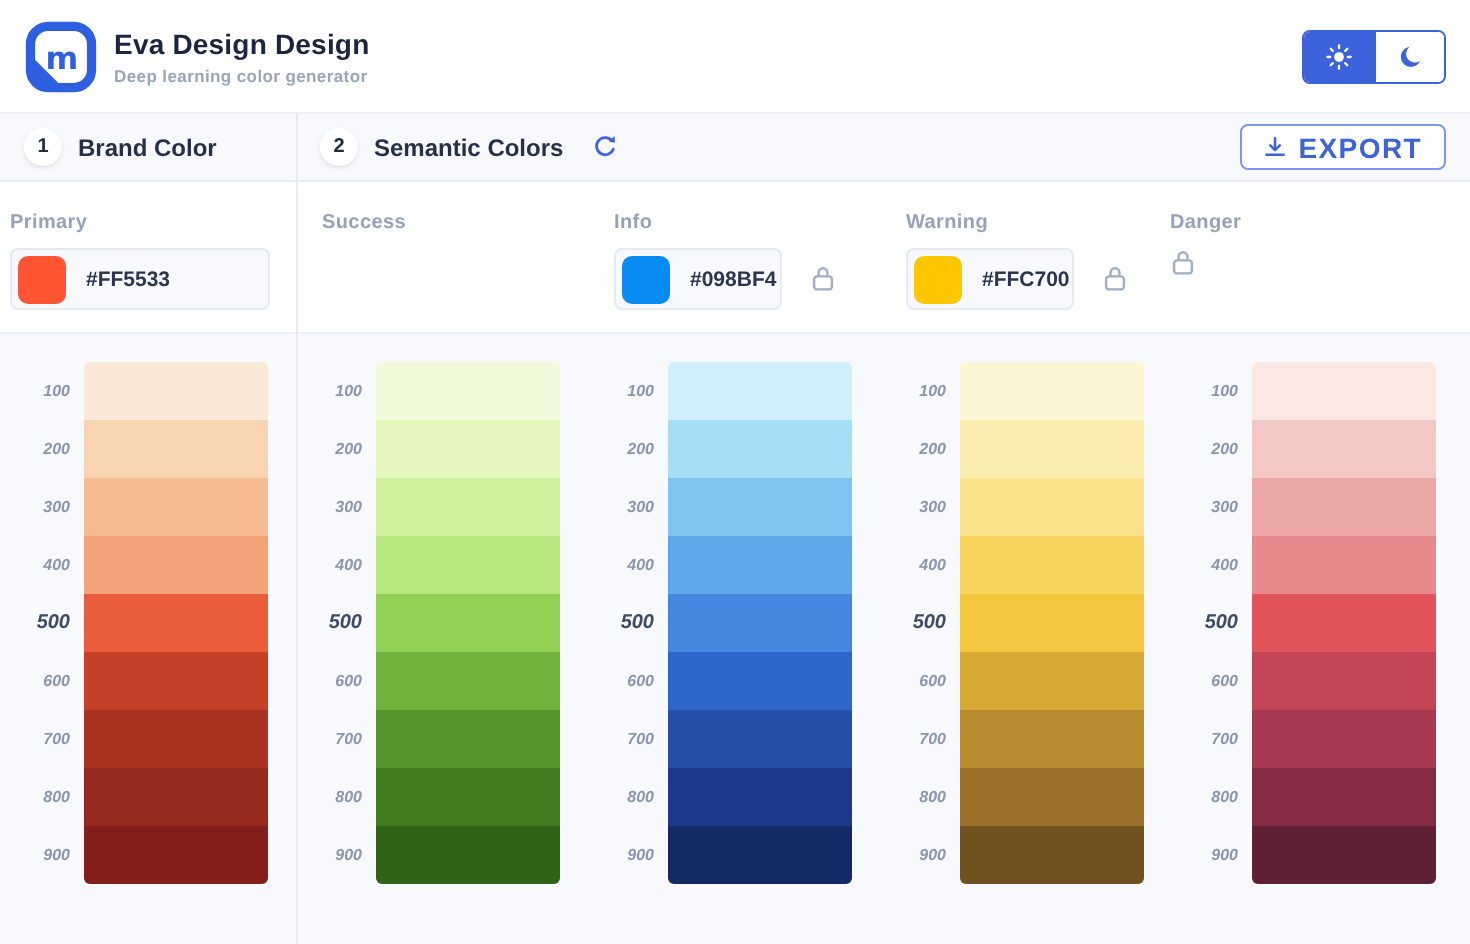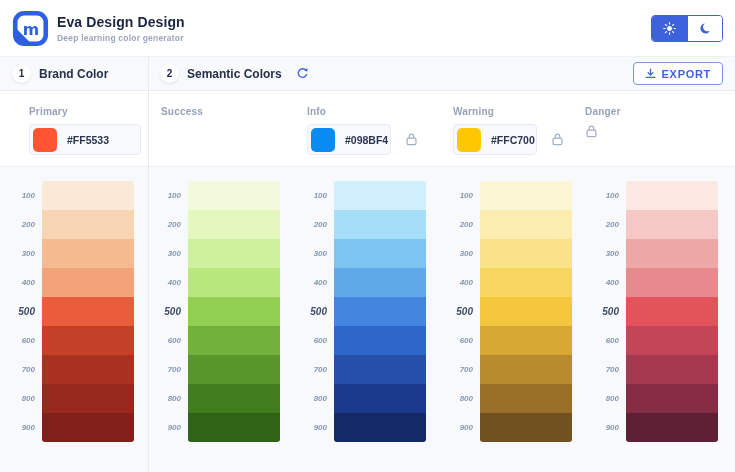--- a/index.html
+++ b/index.html
@@ -19,21 +19,21 @@
   .tbtn + .tbtn { border-left:1px solid #3D63DC; }
 
   
   .toolbar { height:34px; background:#F7F9FC; border-bottom:1px solid #E7ECF4; display:flex; align-items:center; }
   .tsection { display:flex; align-items:center; gap:8px; }
   .tsection.brand { width:148px; padding-left:12px; flex:0 0 auto; }
   .tsection.semantic { padding-left:12px; flex:1; }
   .step-circle { width:19px; height:19px; border-radius:50%; background:#fff; box-shadow:0 1px 2px rgba(40,50,80,.12); font-size:10px; font-weight:bold; color:#222B45; display:flex; align-items:center; justify-content:center; }
   .section-title { font-size:12px; font-weight:bold; color:#26304A; }
   .refresh-btn { margin-left:6px; background:none; border:none; cursor:pointer; display:flex; align-items:center; }
-  .export-btn { margin-right:12px; height:23px; padding:0 11px; background:#fff; border:1px solid #7D96E8; border-radius:4px; color:#3D63DC; font-size:11px; font-weight:bold; letter-spacing:.7px; display:flex; align-items:center; gap:6px; cursor:pointer; font-family:"Liberation Sans",sans-serif; }
+  .export-btn { margin-right:12px; height:23px; padding:0 11px; background:#fff; border:1px solid #7D96E8; border-radius:4px; color:#3D63DC; font-size:14px; font-weight:bold; letter-spacing:.7px; display:flex; align-items:center; gap:6px; cursor:pointer; font-family:"Liberation Sans",sans-serif; }
 
   
   .fields { position:relative; height:76px; background:#fff; border-bottom:1px solid #EDF1F7; }
   .field { position:absolute; top:15px; }
   .field-label { font-size:10px; font-weight:bold; color:#97A2B8; margin-bottom:7px; letter-spacing:.2px; }
   .field-row { display:flex; align-items:center; gap:14px; }
   .color-input { height:31px; background:#F7F9FC; border:1px solid #E6EBF3; border-radius:4px; display:flex; align-items:center; cursor:pointer; }
   .swatch { width:24px; height:24px; border-radius:5px; margin:3px; flex:0 0 auto; }
   .hex { font-size:10.5px; font-weight:bold; color:#2A3550; margin-left:7px; }
   .lock { display:flex; align-items:center; cursor:pointer; }
@@ -110,24 +110,24 @@
       <svg width="11" height="11" viewBox="0 0 14 14" fill="none" stroke="#3D63DC" stroke-width="1.6" stroke-linecap="round" stroke-linejoin="round">
         <path d="M7 1.5 V8.5"></path>
           <path d="M4 6 L7 9 L10 6"></path>
           <path d="M1.5 12 H12.5"></path>
       </svg>
       <span>EXPORT</span>
     </button>
   </div>
 
   <div class="fields" id="fields">
-      <div class="field" style="left: 29px;">
+      <div class="field" style="left: 5px;">
         <div class="field-label">Primary</div>
         <div class="field-row">
-          <div class="color-input" style="width: 112px;">
+          <div class="color-input" style="width: 130px;">
             <span class="swatch" style="background: rgb(255, 85, 51);"></span>
             <span class="hex">#FF5533</span>
           </div>
         </div>
       </div>
       <div class="field" style="left: 161px;">
         <div class="field-label">Success</div>
       </div>
       <div class="field" style="left: 307px;">
         <div class="field-label">Info</div>

